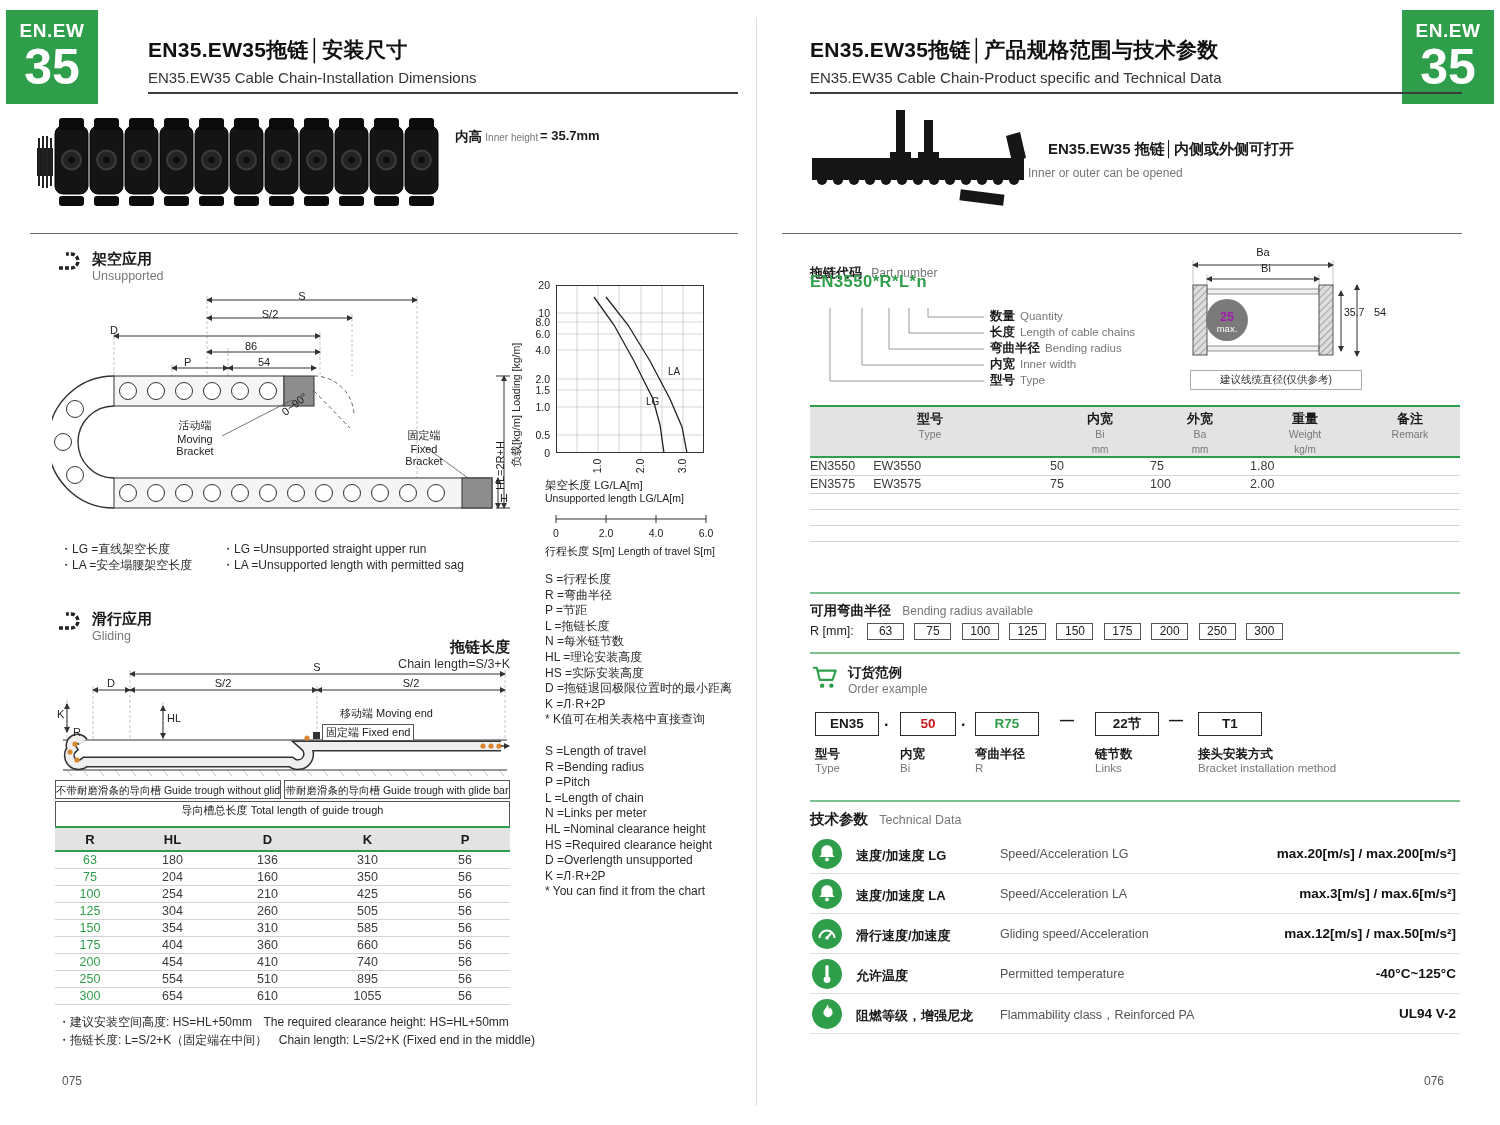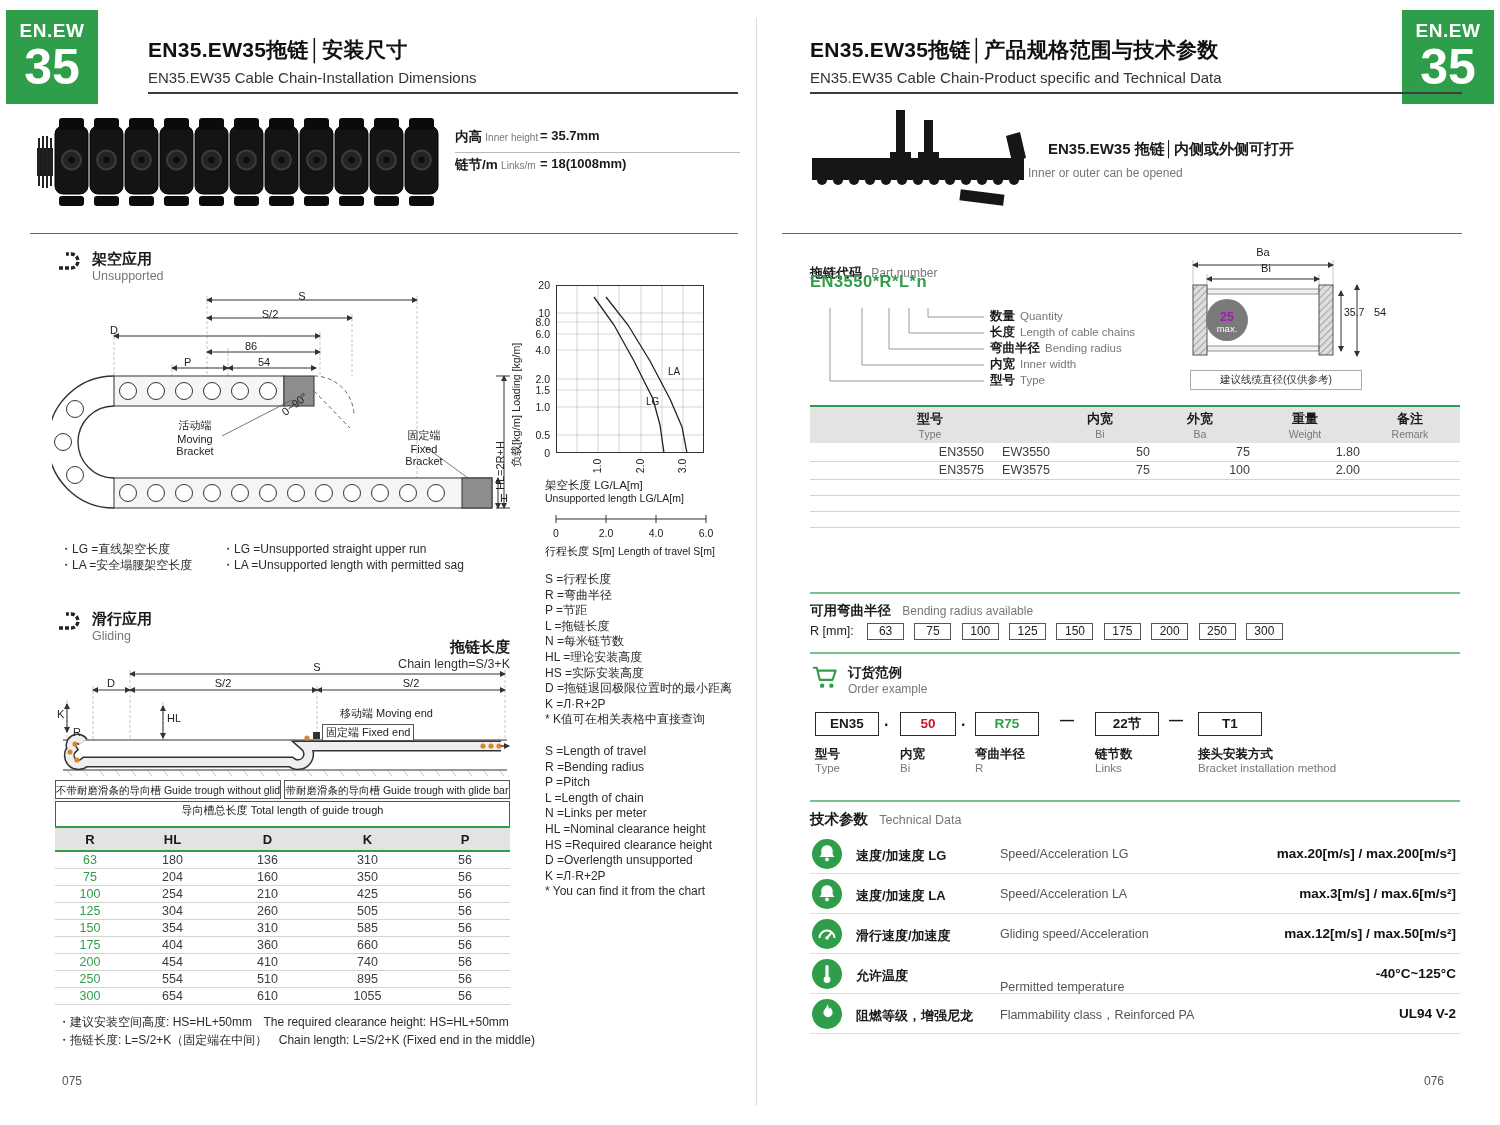--- a/index.html
+++ b/index.html
@@ -26,21 +26,21 @@
 table{border-collapse:collapse}
 .ltable{width:455px}
 .ltable th{background:#e3e3e3;border-top:2px solid #2f9e4a;border-bottom:2px solid #2f9e4a;height:24px;font-size:13px}
 .ltable td{height:17px;text-align:center;border-bottom:1px solid #d4d4d4;color:#3c3c3c;font-size:12.5px}
 .ltable td.rcol{color:#2f9e4a}
 .rtable{width:650px}
 .rtable th{background:#e3e3e3;border-top:2px solid #2f9e4a;vertical-align:middle;padding:3px 0}
 .rtable .hzh{font-size:13px;font-weight:700;display:block}
 .rtable .hen{font-size:10.5px;color:#777;font-weight:400;display:block}
 .rtable .units td{background:#e3e3e3;border-bottom:2px solid #2f9e4a;font-size:10px;color:#777;height:14px;text-align:center}
-.rtable tbody td{height:18px;text-align:right;border-bottom:1px solid #d4d4d4;color:#3c3c3c;font-size:12.5px}
+.rtable tbody td{height:18px;text-align:left;border-bottom:1px solid #d4d4d4;color:#3c3c3c;font-size:12.5px}
 .rtable tbody tr.empty td{height:16px}
 .defs div{font-size:12px;line-height:15.6px;color:#2b2b2b;white-space:nowrap}
 .obox{border:1.5px solid #2b2b2b;text-align:center;font-weight:700;font-size:13.5px;line-height:21px;background:#fff}
 .rbox{border:1px solid #555;text-align:center;font-size:12px;line-height:15px;width:37px;display:inline-block;margin-right:7px;color:#222}
 .note{font-size:12px;color:#2b2b2b;white-space:nowrap}
 .rot{transform:rotate(-90deg);transform-origin:left bottom;white-space:nowrap}
 .vtick{transform:rotate(-90deg);font-size:10.5px;color:#222;width:26px;text-align:center}
 .ytick{font-size:10.5px;color:#222;width:32px;text-align:right}
 .tickl{font-size:10.5px;color:#222;text-align:center}
 .troughbox{border:1px solid #555;font-size:10.5px;text-align:center;color:#222;background:#fff;line-height:18px;white-space:nowrap;overflow:hidden}
@@ -97,25 +97,20 @@
   <use href="#lk" x="300"></use>
     <use href="#lk" x="335"></use>
     <use href="#lk" x="370"></use>
 </svg>
 
 <div class="abs" style="left:455px;top:128px;width:285px">
   <div style="height:24px">
     <span class="zh" style="font-size:13.5px">内高</span>
     <span class="en" style="font-size:10px">Inner height</span>
     <span class="zh abs" style="left:85px;font-size:13px">= 35.7mm</span>
-  </div>
-  <div style="border-top:1px solid #bbb;height:24px;padding-top:3px">
-    <span class="zh" style="font-size:13.5px">链节/m</span>
-    <span class="en" style="font-size:10px">Links/m</span>
-    <span class="zh abs" style="left:85px;font-size:13px">= 18(1008mm)</span>
   </div>
 </div>
 
 <div class="abs thinrule" style="left:30px;top:233px;width:708px"></div>
 
 <svg class="abs" style="left:55px;top:250px" width="30" height="24" viewBox="0 0 30 24">
   <path d="M4 18h12a7 7 0 0 0 0-14h-5" fill="none" stroke="#222" stroke-width="3.4" stroke-dasharray="4 2"></path>
 </svg>
 <div class="abs sec-zh" style="left:92px;top:250px">架空应用</div>
 <div class="abs sec-en" style="left:92px;top:269px">Unsupported</div>
@@ -604,20 +599,27 @@
         </th>
       <th>
           <span class="hzh">重量</span>
           <span class="hen">Weight</span>
         </th>
       <th>
           <span class="hzh">备注</span>
           <span class="hen">Remark</span>
         </th>
     </tr>
+    <tr class="units">
+      <td></td>
+      <td>mm</td>
+      <td>mm</td>
+      <td>kg/m</td>
+      <td></td>
+    </tr>
   </thead>
   <tbody>
     <tr>
       <td><span>EN3550</span><span style="margin-left:18px">EW3550</span></td>
       <td class="red">50</td>
       <td>75</td>
       <td>1.80</td>
       <td></td>
     </tr>
     <tr>
@@ -740,21 +742,21 @@
   <span class="abs techval" style="right:4px;top:12px">max.12[m/s] / max.50[m/s²]</span>
 </div>
 <div class="abs techrow" style="left:810px;top:954px;width:650px;height:40px">
   <div class="abs icirc" style="left:2px;top:5px">
     <svg width="30" height="30" viewBox="0 0 30 30">
         <rect x="13.4" y="6" width="3.2" height="12" rx="1.6" fill="#fff"></rect>
         <circle cx="15" cy="20.6" r="3.4" fill="#fff"></circle>
       </svg>
   </div>
   <span class="abs techtext-zh" style="left:46px;top:13px">允许温度</span>
-  <span class="abs techtext-en" style="left:178px;top:26px">Permitted temperature</span>
+  <span class="abs techtext-en" style="left:178px;top:13px">Permitted temperature</span>
   <span class="abs techval" style="right:4px;top:12px">-40°C~125°C</span>
 </div>
 <div class="abs techrow" style="left:810px;top:994px;width:650px;height:40px">
   <div class="abs icirc" style="left:2px;top:5px">
     <svg width="30" height="30" viewBox="0 0 30 30">
         <path d="M15 5c1.2 3.2-3.6 5-3.6 8.6a4.6 4.6 0 0 0 9.2 0c0-2.2-1.2-3.8-2.4-5.4-.3 1.6-1.8 2.2-1.6.6.2-1.5-.6-2.6-1.6-3.8z" fill="#fff"></path>
       </svg>
   </div>
   <span class="abs techtext-zh" style="left:46px;top:13px">阻燃等级，增强尼龙</span>
   <span class="abs techtext-en" style="left:178px;top:13px">Flammability class，Reinforced PA</span>

